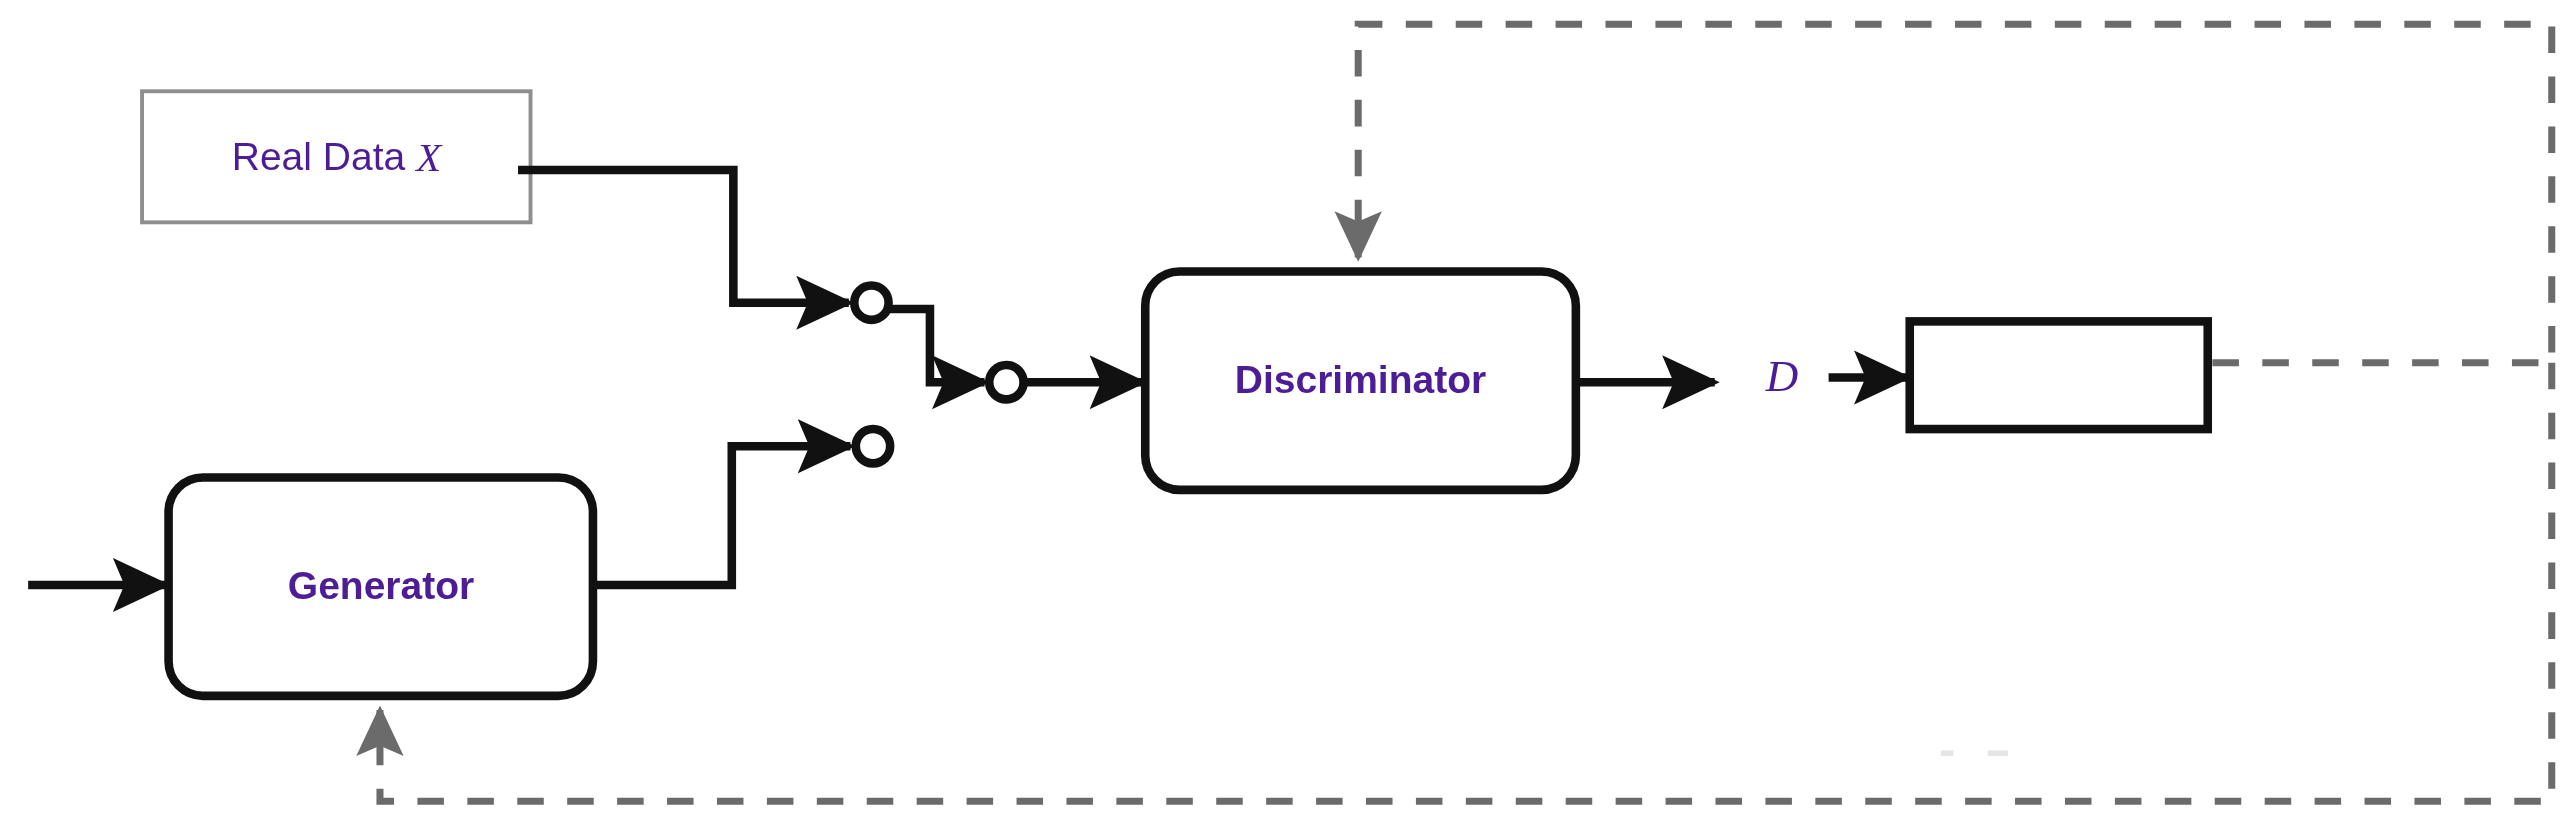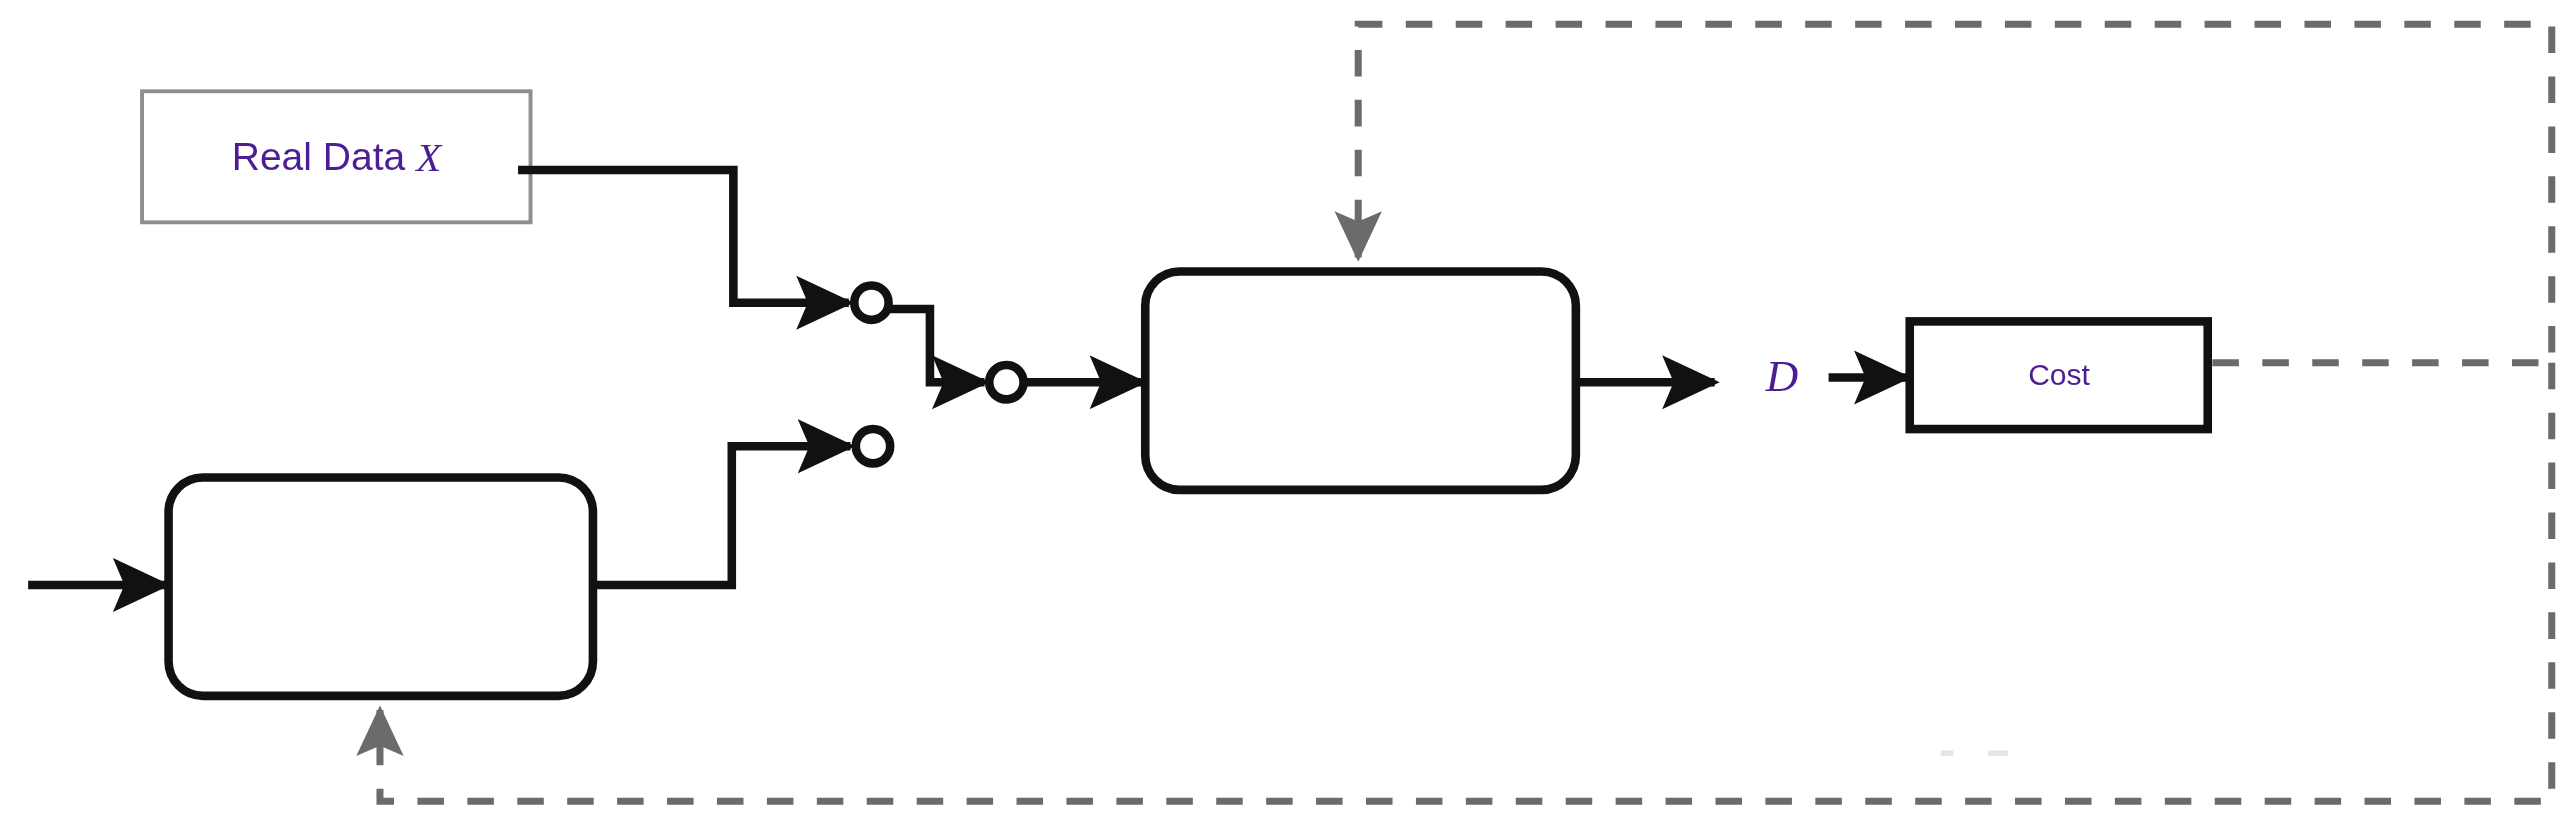--- a/index.html
+++ b/index.html
@@ -149,20 +149,21 @@
       <circle cx="1119" cy="572" r="22" fill="#ffffff" stroke="#111111" stroke-width="11"></circle>
     </g>
 
   </svg>
 
   <div class="node-label lbl-realdata">
     <span>Real Data</span>
     <span class="math-var">X</span>
   </div>
 
+  <div class="node-label lbl-generator">Generator</div>
 
+  <div class="node-label lbl-discriminator">Discriminator</div>
 
-  <div class="node-label lbl-cost">Cost</div>
 
   <div class="node-label lbl-d-symbol">D</div>
 
 </div>
 
 
 </body></html>

